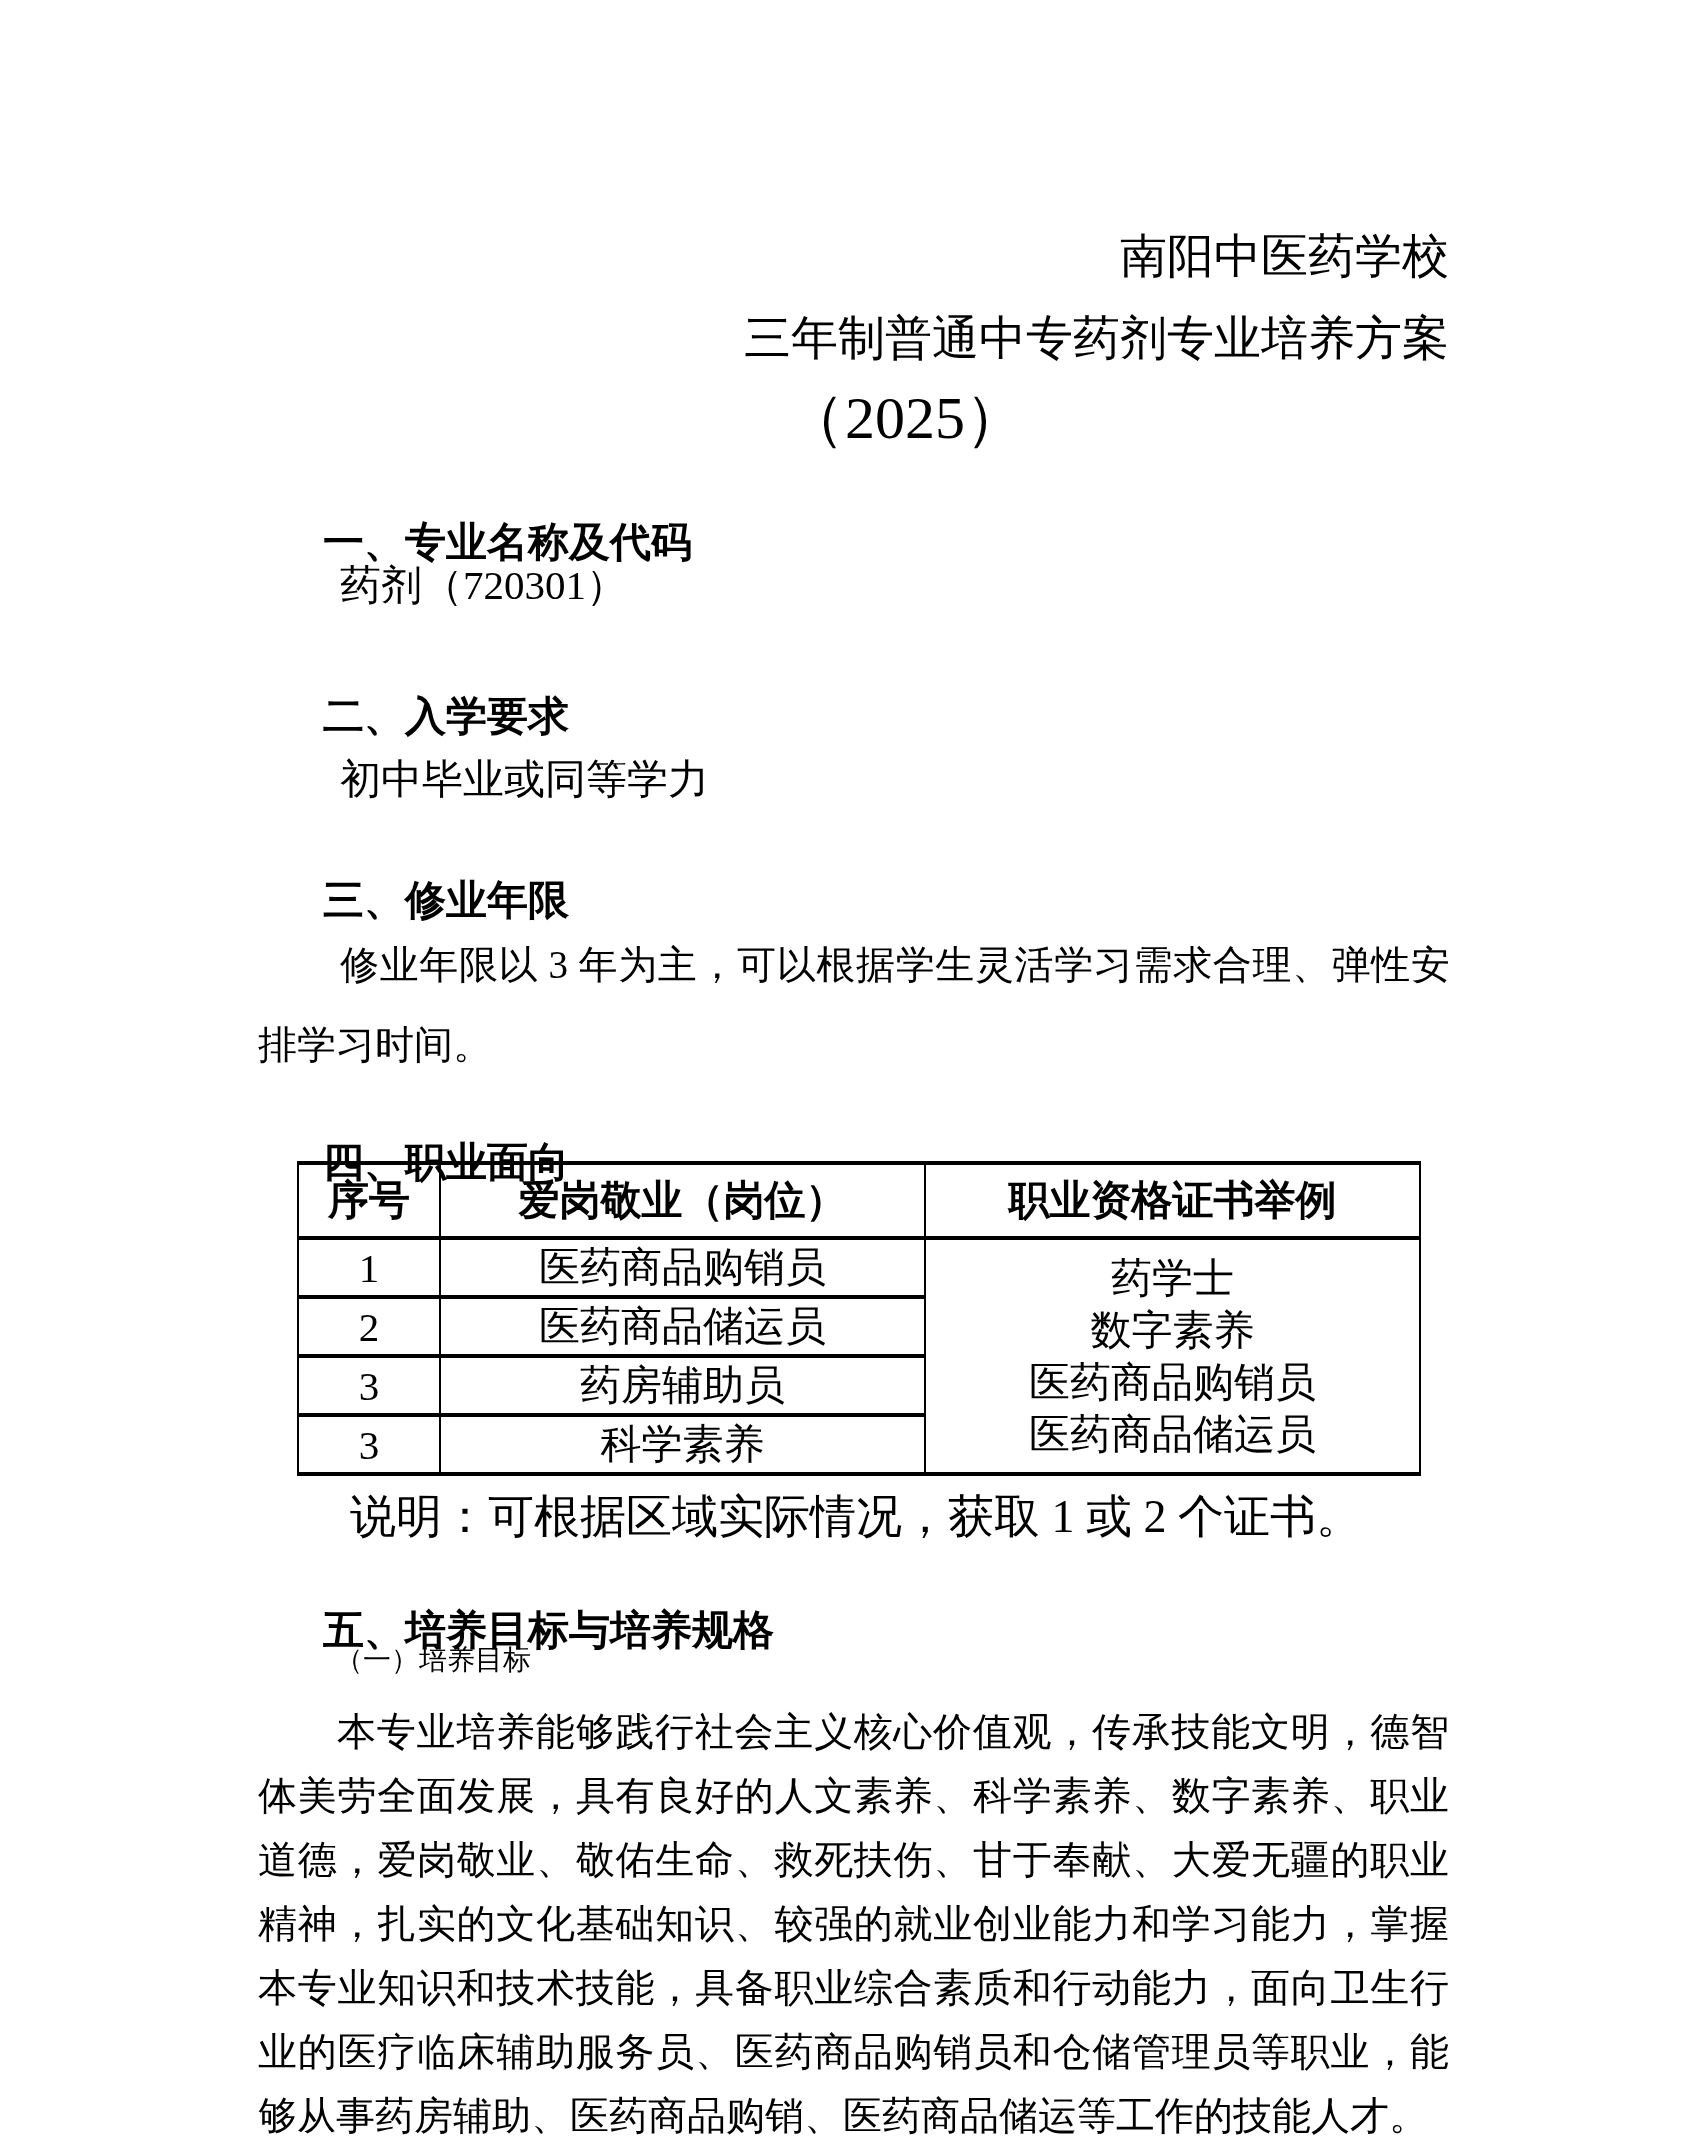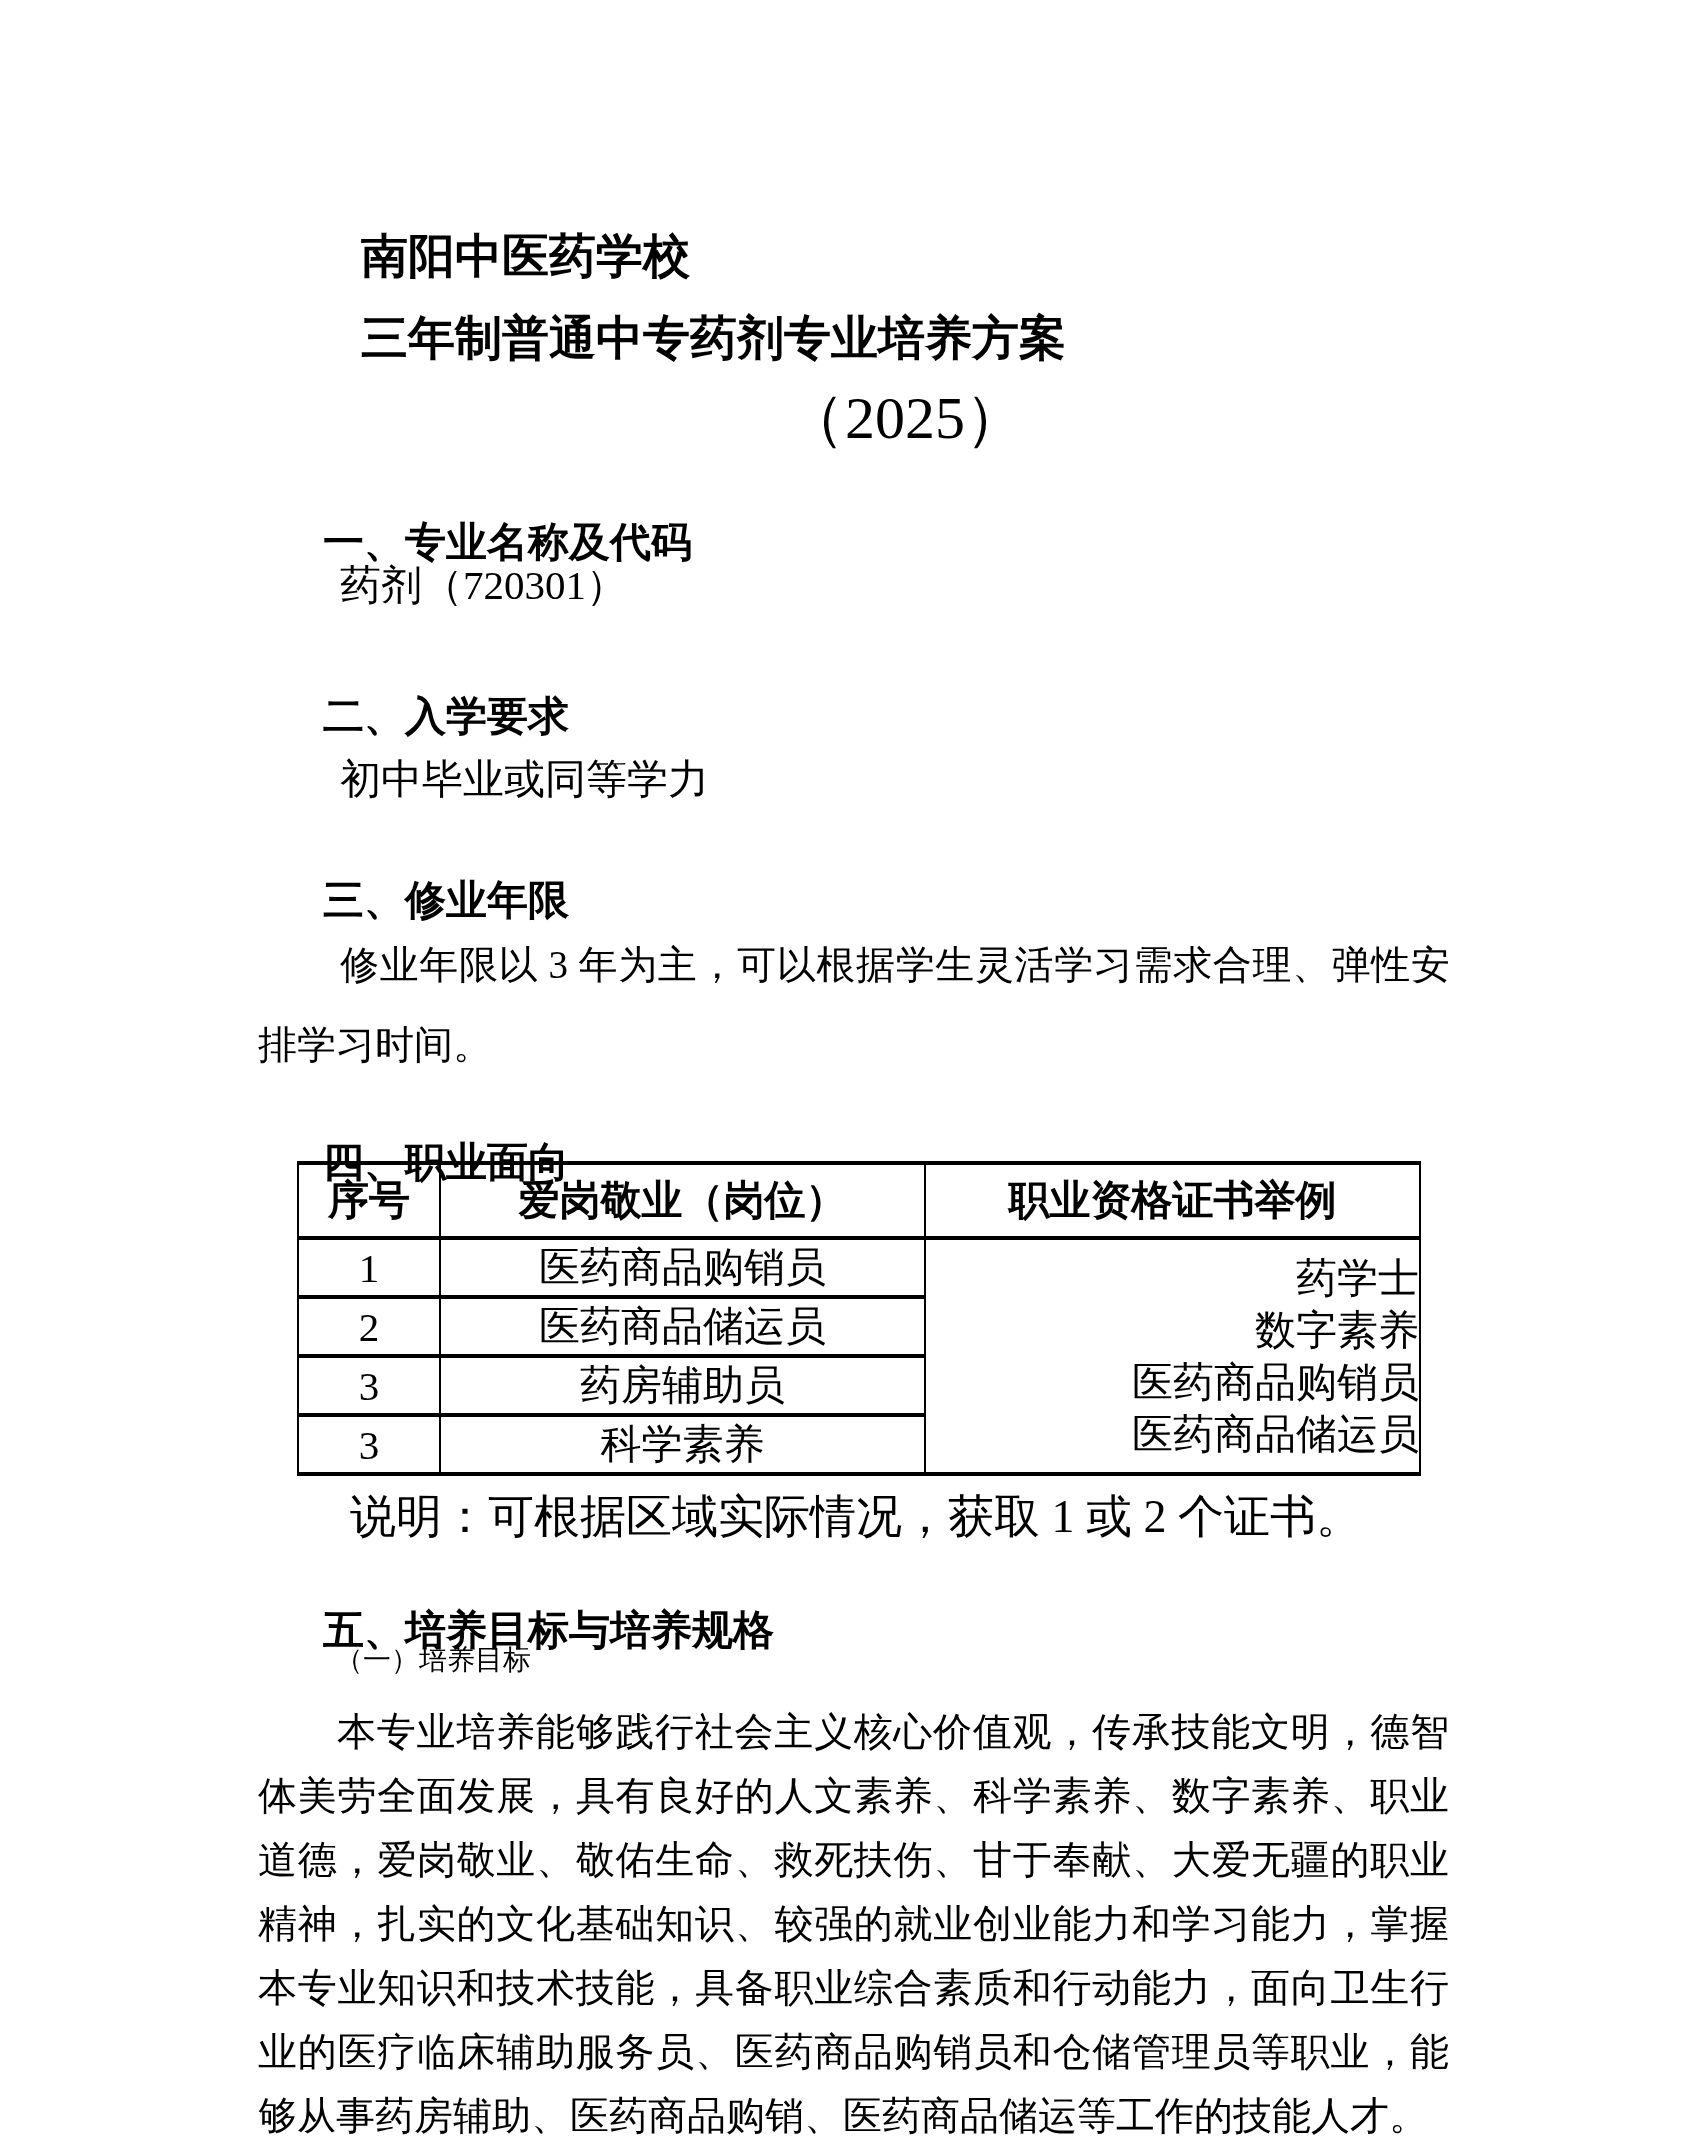--- a/index.html
+++ b/index.html
@@ -9,23 +9,23 @@
     margin:0 auto;
     background:#ffffff;
     color:#000;
     font-family:"Liberation Serif","DejaVu Serif",serif;
     overflow:hidden;
   }
   .abs{position:absolute;left:258px;width:1191px;}
   
   .doc-title{
     font-family:"Liberation Sans","DejaVu Sans",sans-serif;
-    font-weight:700;
+    font-weight:400;
     font-size:47px;line-height:82px;
-    text-align:left;
+    text-align:right;
     padding-left:103px;width:1088px;
     white-space:nowrap;
   }
   .doc-title-year{
     font-family:"Liberation Serif","DejaVu Serif",serif;
     font-weight:400;
     font-size:60px;line-height:86px;
     text-align:center;
     padding-left:103px;width:1088px;
     white-space:nowrap;
@@ -78,21 +78,21 @@
   }
   .jobs-table th,.jobs-table td{
     border:2.2px solid #000;
     border-top-width:4.3px;border-bottom-width:4.3px;
     font-size:41px;
     text-align:center;vertical-align:middle;
     padding:0;overflow:hidden;
   }
   .jobs-table th{font-weight:700;height:71px;}
   .jobs-table td{font-weight:400;height:48px;}
-  .cert-cell div{line-height:52px;text-align:right;}
+  .cert-cell div{line-height:52px;}
 </style>
 </head>
 <body>
 
 <div class="page">
 
   <div class="abs doc-title" style="top:215px">南阳中医药学校</div>
   <div class="abs doc-title" style="top:297px">三年制普通中专药剂专业培养方案</div>
   <div class="abs doc-title-year" style="top:375px">（2025）</div>
 

